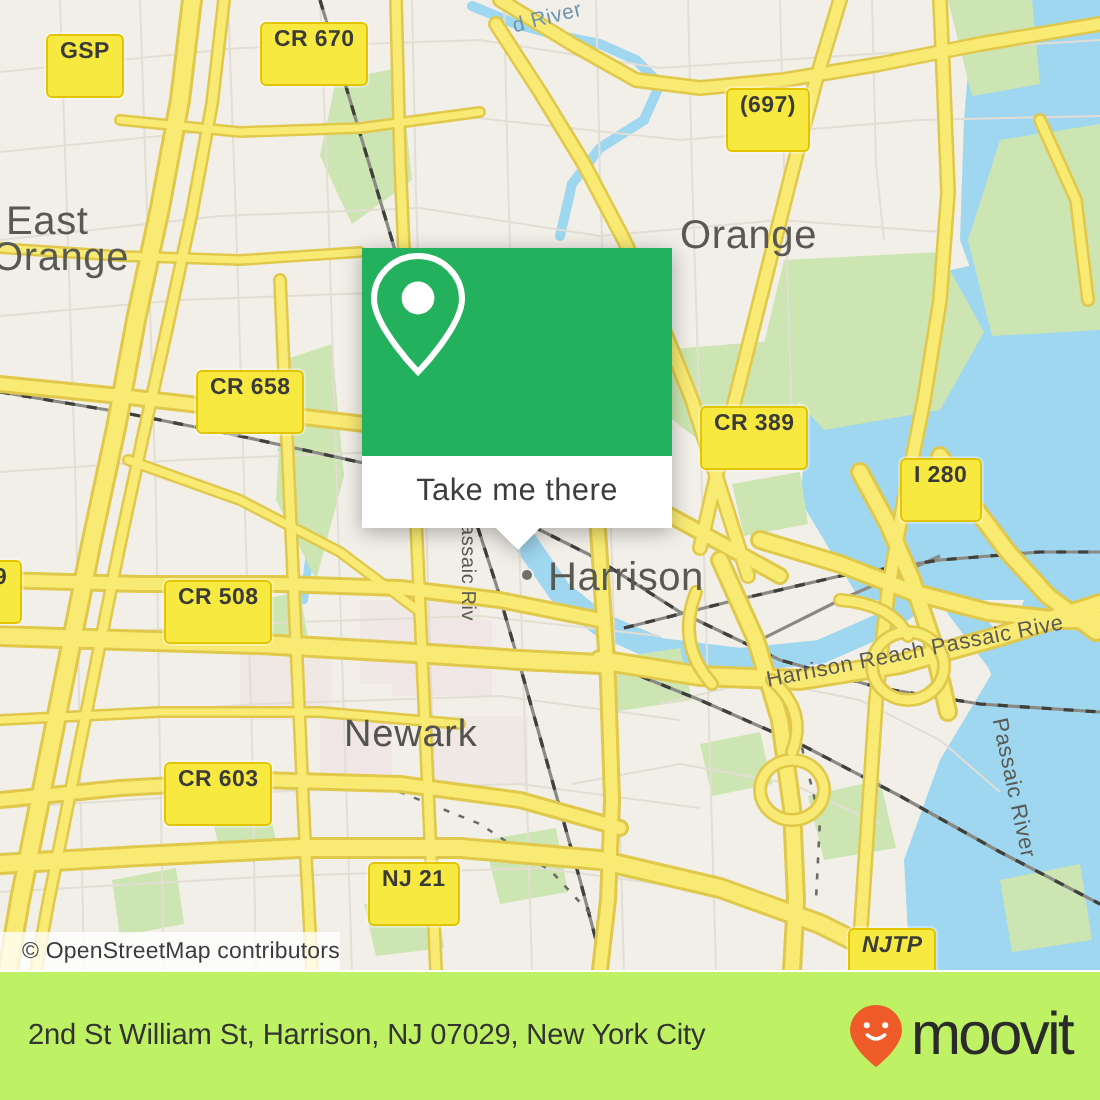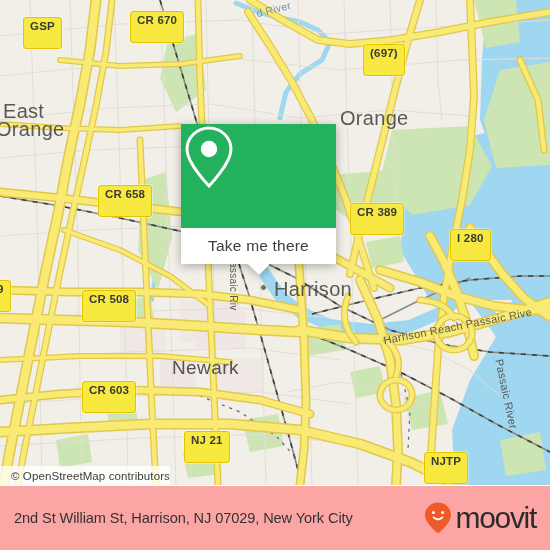--- a/index.html
+++ b/index.html
@@ -81,21 +81,21 @@
     position:absolute; left:0; top:466px; height:19px;
     background:rgba(255,255,255,0.78);
     display:flex; align-items:center;
     padding-left:11px; z-index:50;justify-content:center;
   }
   #attrib span { font-size:11.5px; color:#3c3c3c; letter-spacing:.1px; }
 
   
   #bottombar {
     position:absolute; left:0; top:485px; width:550px; height:65px;
-    background:#fca5a5; display:flex; align-items:center;
+    background:#bef264; display:flex; align-items:center;
     padding:0 14px 0 14px; z-index:60;
     border-top:1px solid #ffffff;
   }
   #addr { font-size:14.6px; color:#333333; letter-spacing:-.1px; white-space:nowrap; }
   #brand { margin-left:auto; display:flex; align-items:flex-start; gap:2px; }
   #brand-word { font-size:30px; color:#2b2b2b; letter-spacing:-1.3px; font-weight:normal; }
 </style>
 </head>
 <body>
 
@@ -290,21 +290,21 @@
     <div class="shield" style="left:23px;  top:17px;">GSP</div>
     <div class="shield" style="left:130px; top:11px;">CR 670</div>
     <div class="shield" style="left:363px; top:44px;">(697)</div>
     <div class="shield" style="left:98px;  top:185px;">CR 658</div>
     <div class="shield" style="left:350px; top:203px;">CR 389</div>
     <div class="shield" style="left:450px; top:229px;">I 280</div>
     <div class="shield" style="left:-10px; top:280px;">9</div>
     <div class="shield" style="left:82px;  top:274px;margin-top:16px;">CR 508</div>
     <div class="shield" style="left:50px;  top:381px;margin-left:32px;">CR 603</div>
     <div class="shield" style="left:184px; top:431px;">NJ 21</div>
-    <div class="shield" style="left:424px; top:452px;">NJTP</div>
+    <div class="shield" style="left:424px; top:464px;font-style:italic;">NJTP</div>
 
     <div id="popup">
       <div id="popup-head">
         <svg width="56" height="66" viewBox="0 0 56 66">
           <path d="M28 4 C15.8 4 6 13.6 6 25.4 C6 39.4 28 62 28 62 C28 62 50 39.4 50 25.4 C50 13.6 40.2 4 28 4 Z" fill="none" stroke="#ffffff" stroke-width="3"></path>
           <circle cx="28" cy="25" r="8.2" fill="#ffffff"></circle>
         </svg>
       </div>
       <div id="popup-body">
         <span>Take me there</span>

